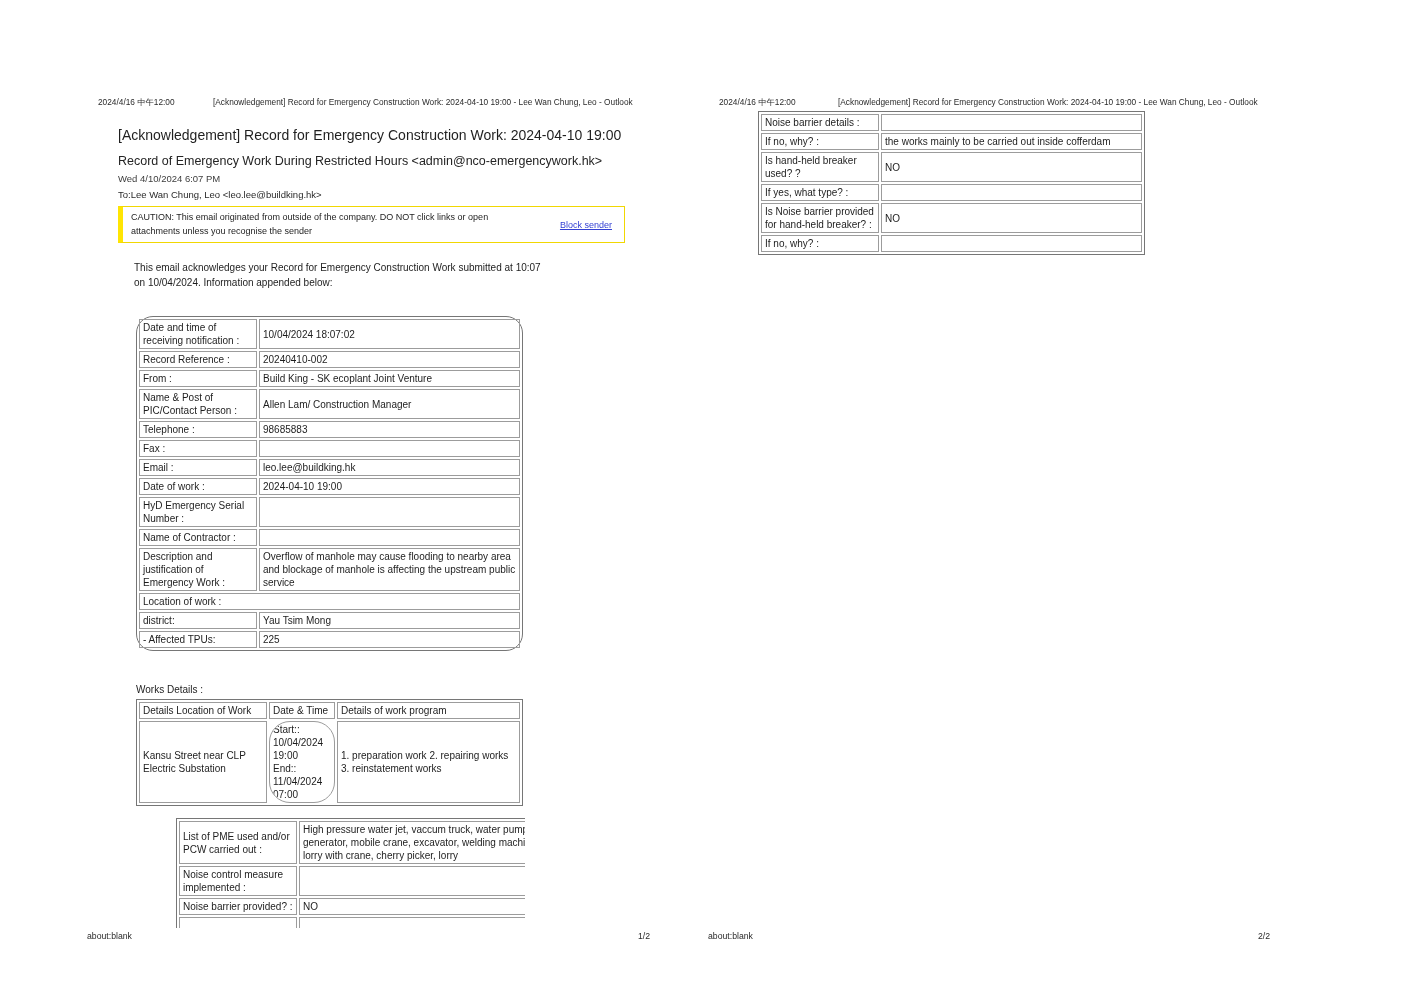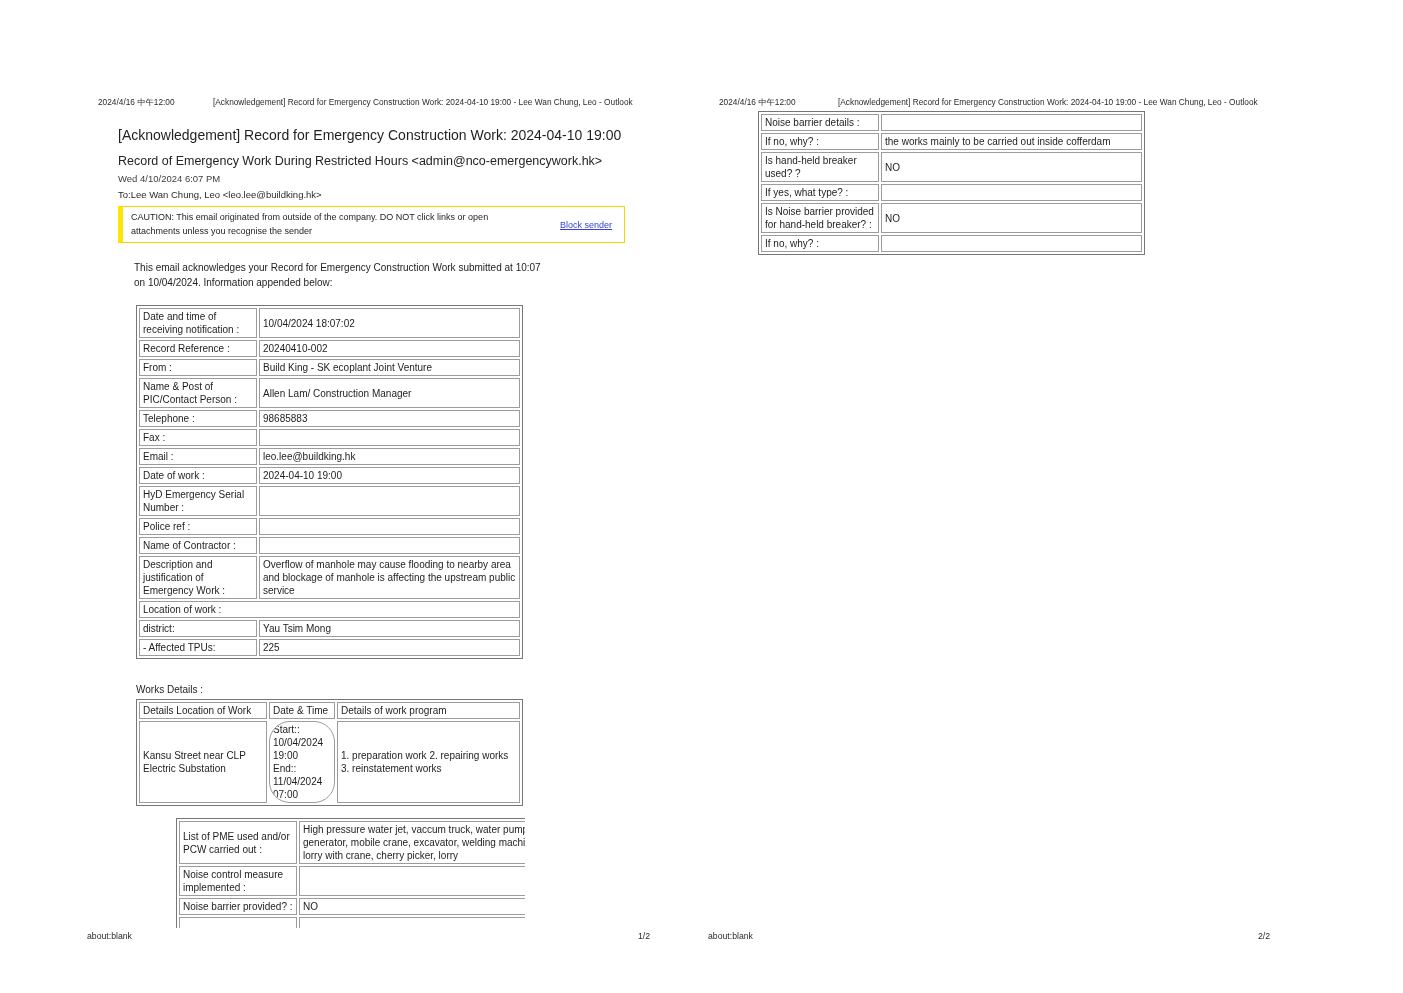--- a/index.html
+++ b/index.html
@@ -37,21 +37,21 @@
 
   .intro { position:absolute; left:47px; top:164px; width:408px; font-size:10px; line-height:1.45; color:#1d1d1d; }
 
   table.doc { border-collapse:separate; border-spacing:2px; border:1px solid #767676;
               width:387px; table-layout:fixed; background:#ffffff; }
   table.doc td { border:1px solid #9c9c9c; padding:1px 3px; font-size:10px;
                  line-height:1.3; vertical-align:middle; color:#1d1d1d;
                  overflow:hidden; height:16px; word-wrap:break-word; }
   table.doc col.c-label { width:118px; }
 
-  #main-table { position:absolute; left:49px; top:208px; }
+  #main-table { position:absolute; left:49px; top:219px;border-radius:17px; }
 
   .works-label { position:absolute; left:49px; top:587px; font-size:10px; color:#1d1d1d; }
   #works-table { position:absolute; left:49px; top:602px; }
   #works-table col.w1 { width:128px; }
   #works-table col.w2 { width:66px; }
   #works-table td.dt  { white-space:pre-line; vertical-align:middle;border-radius:21px; }
 
   .pme-wrap { position:absolute; left:49px; top:721px; width:389px; height:110px; overflow:hidden;padding-left:40px; }
 
   #page2-table { position:absolute; left:50px; top:14px; }
@@ -112,24 +112,20 @@
         <tr>
           <td>Email :</td>
           <td>leo.lee@buildking.hk</td>
         </tr>
         <tr>
           <td>Date of work :</td>
           <td>2024-04-10 19:00</td>
         </tr>
         <tr>
           <td>HyD Emergency Serial Number :</td>
-          <td></td>
-        </tr>
-        <tr>
-          <td>Police ref :</td>
           <td></td>
         </tr>
         <tr>
           <td>Name of Contractor :</td>
           <td></td>
         </tr>
         <tr>
           <td>Description and justification of Emergency Work :</td>
           <td>Overflow of manhole may cause flooding to nearby area and blockage of manhole is affecting the upstream public service</td>
         </tr>

